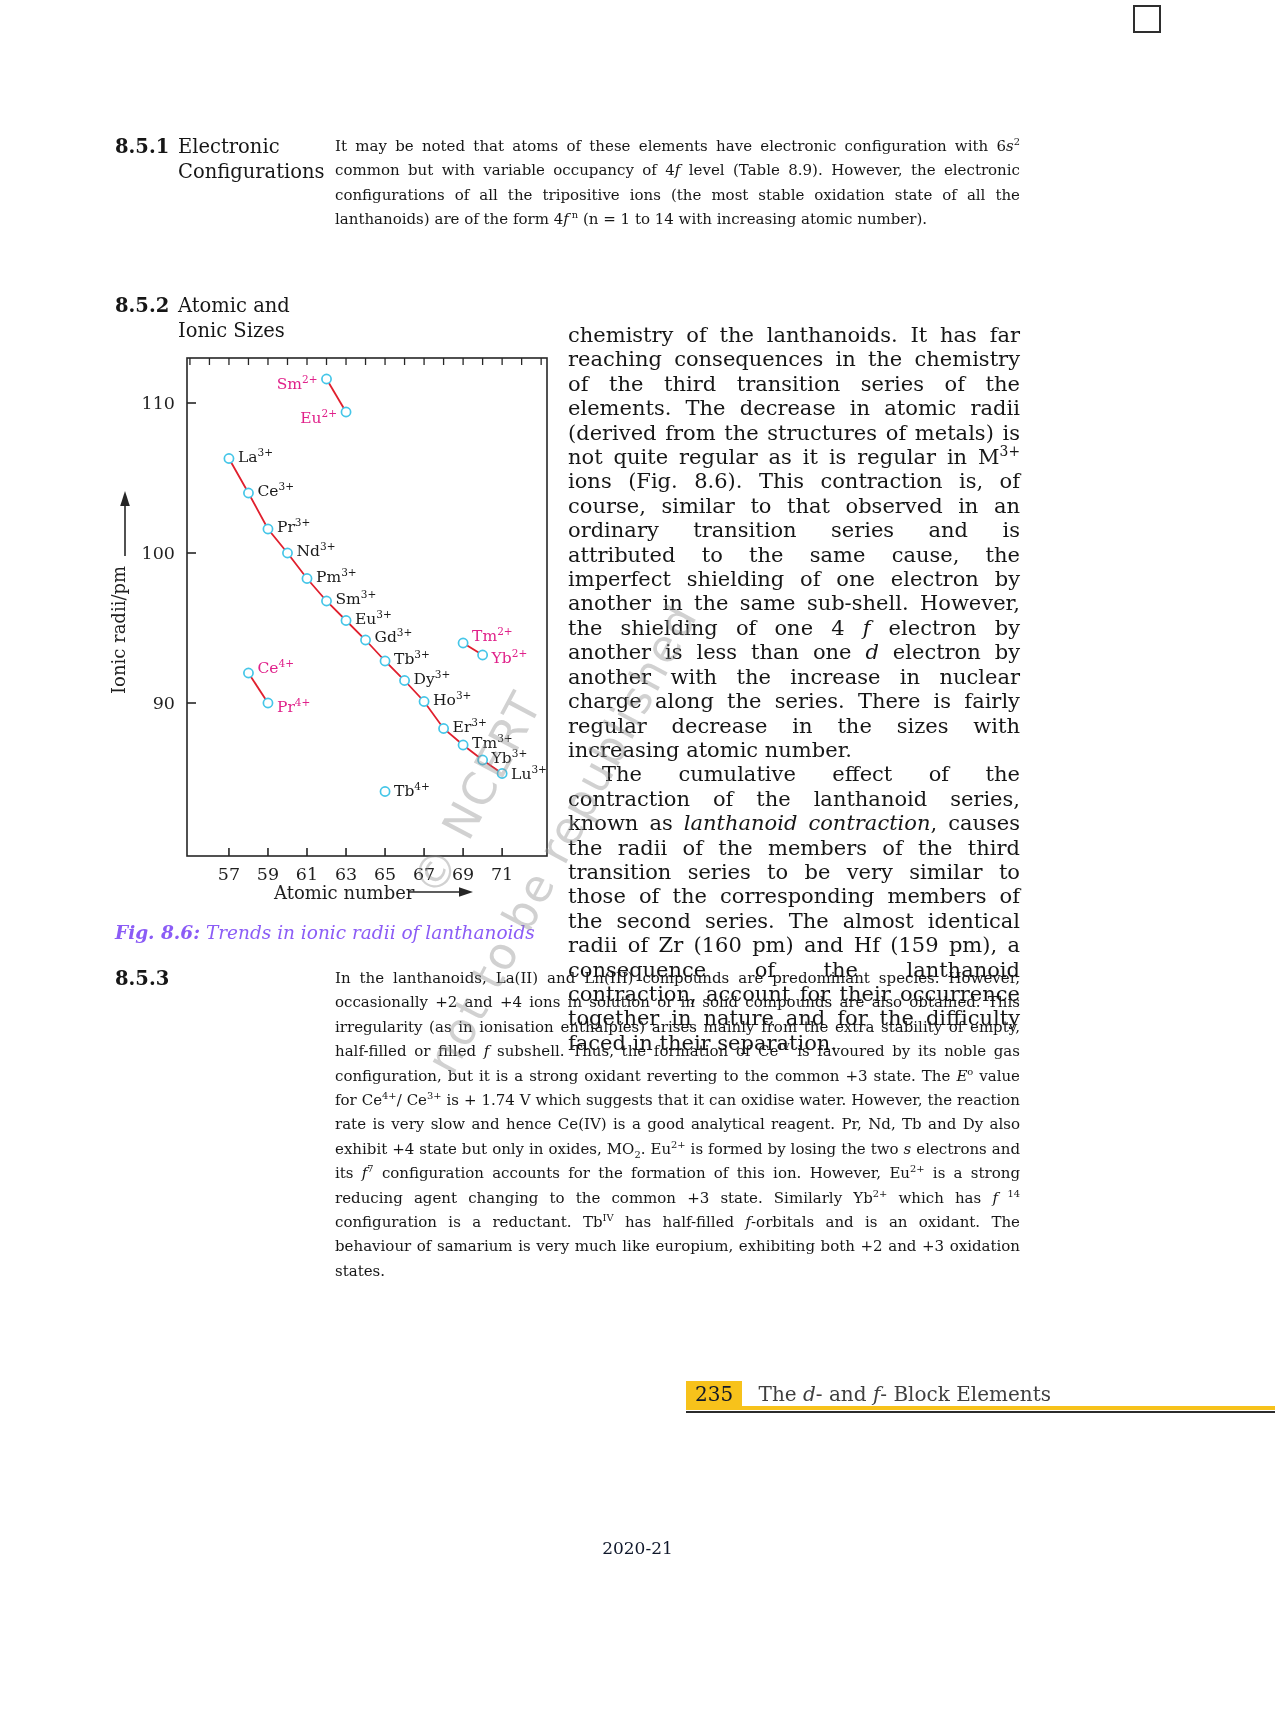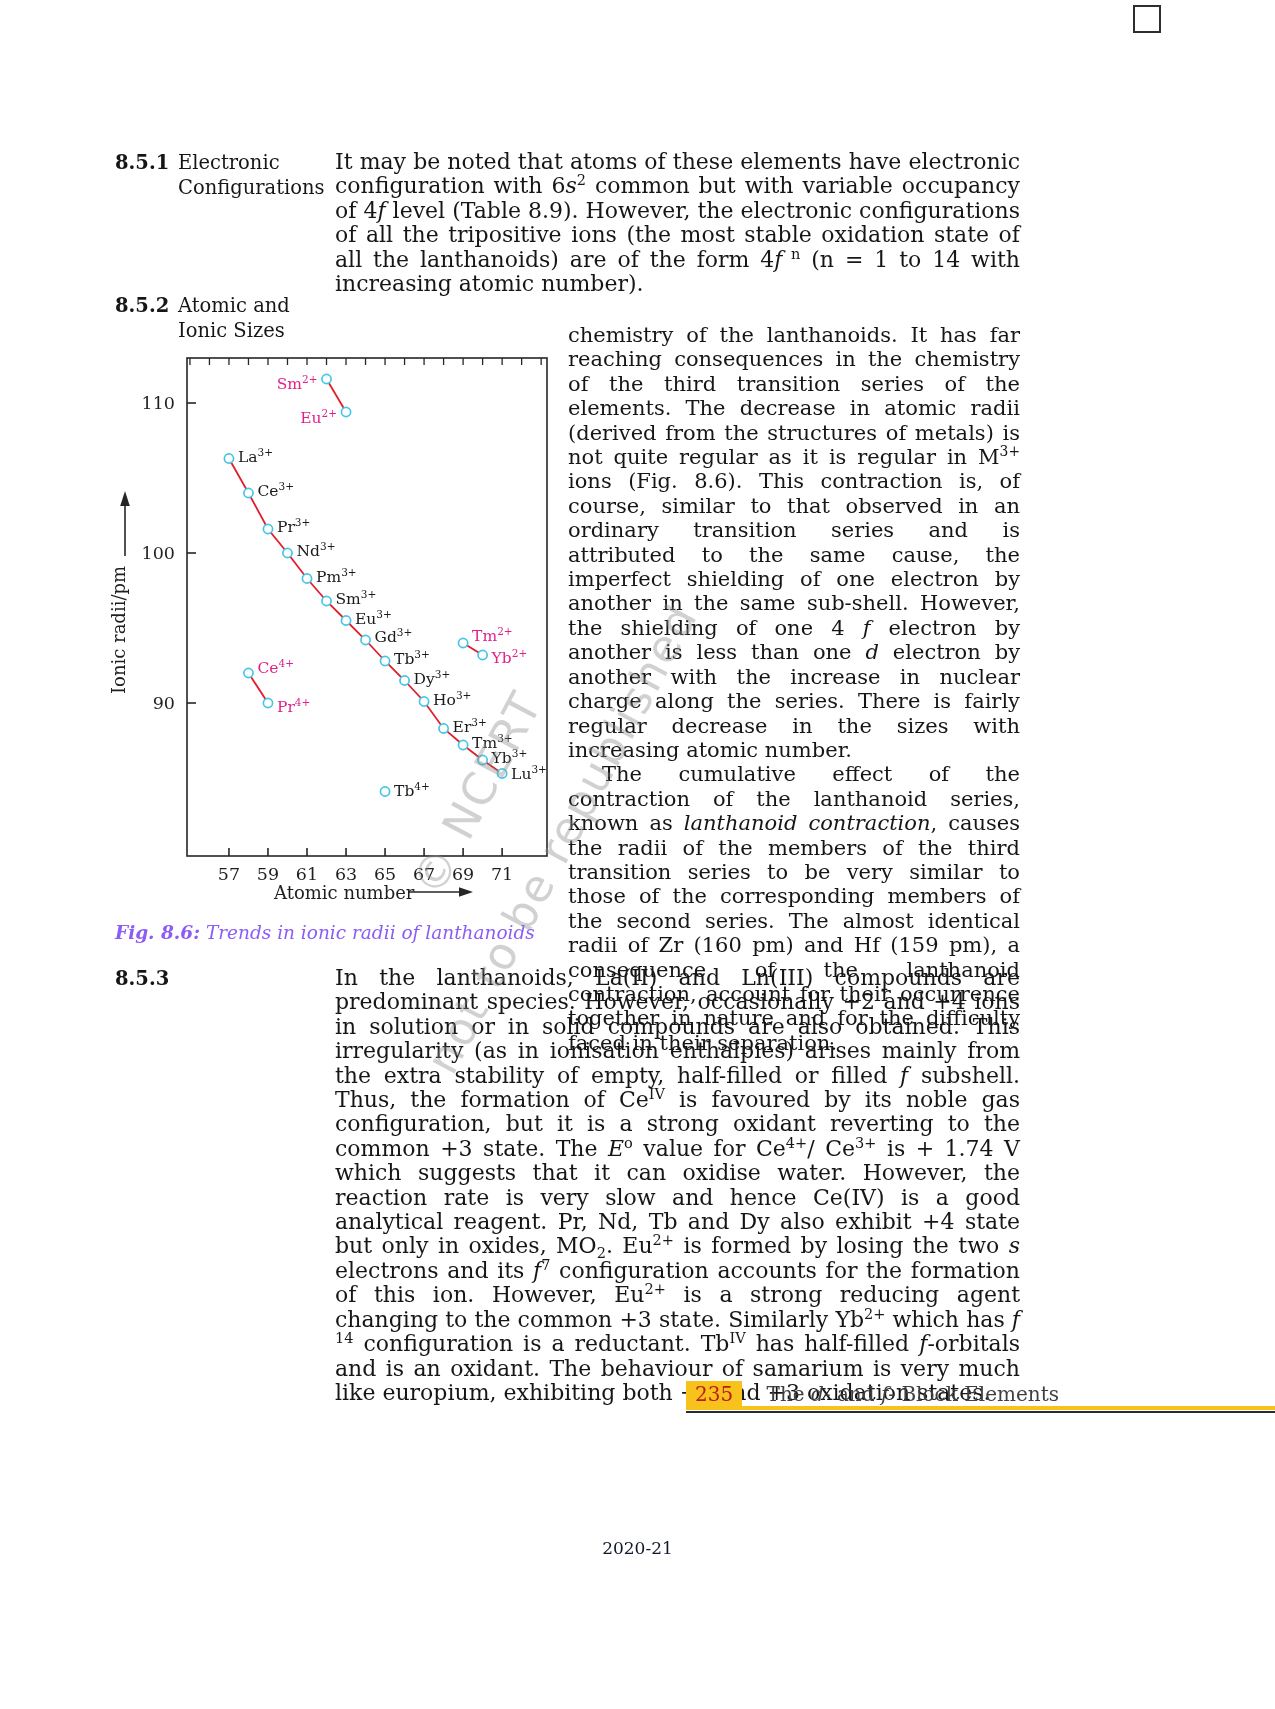--- a/index.html
+++ b/index.html
@@ -5,53 +5,53 @@
   *{box-sizing:border-box;margin:0;padding:0}
   html,body{background:#e9e9e9}
   .page{position:relative;width:1275px;height:1709px;margin:0 auto;background:#ffffff;
         font-family:"DejaVu Serif","Liberation Serif",serif;color:#161616;overflow:hidden}
   .corner-mark{position:absolute;left:1133px;top:5px;width:28px;height:28px;border:2px solid #2e2e2e;background:#fff}
 
   .sec{position:absolute;left:115px;width:905px;display:flex}
   .sec-head{width:220px;flex:none;display:flex}
   .sec-num{width:63px;flex:none;font-weight:bold;font-size:19.5px;line-height:25px}
   .sec-title{font-weight:normal;font-size:19.5px;line-height:25px;width:157px}
-  .sec-body{width:685px;font-size:22px;line-height:24.4px;text-align:justify}
+  .sec-body{width:685px;font-size:15px;line-height:24.4px;text-align:justify}
   .justify-all{text-align-last:justify}
 
   .fig-block{position:absolute;left:107px;top:350px;width:462px}
   .fig-caption{font-size:18.5px;margin-top:10px;margin-left:8px;color:#8b5cf6}
   .col-right{position:absolute;left:568px;top:323px;width:452px;font-size:21px;line-height:24.4px;text-align:justify}
   .colp.indent{text-indent:34px}
 
   sup{font-size:66%;vertical-align:super;line-height:0}
   sub{font-size:66%;vertical-align:sub;line-height:0}
   .teal{color:#009e8e;font-weight:bold}
 
   .watermark{position:absolute;left:250px;top:720px;width:540px;transform:rotate(-62deg);
              text-align:center;font-family:"DejaVu Sans","Liberation Sans",sans-serif;
              font-size:45px;line-height:96px;letter-spacing:2px;color:#8d8d8d;opacity:.4;
              pointer-events:none;z-index:6;white-space:nowrap}
 
   .footer{position:absolute;left:686px;top:1381px;font-size:20px;color:#3f3f3f;z-index:2}
-  .pagenum{display:inline-block;background:#f7c21b;color:#b91c1c;padding:1px 9px 2px;margin-right:18px}
+  .pagenum{display:inline-block;background:#f7c21b;color:#0f172a;padding:1px 9px 2px;margin-right:10px}
   .footer-rule-yellow{position:absolute;left:686px;top:1406px;width:589px;height:4px;background:#f7c21b}
   .footer-rule-black{position:absolute;left:686px;top:1411px;width:589px;height:2px;background:#2b2b2b}
   .year{position:absolute;left:0;top:1538px;width:100%;text-align:center;font-size:17px;color:#0f172a}
 
   #chart-svg text{font-family:"DejaVu Serif","Liberation Serif",serif}
 </style>
 </head>
 <body>
 
 <div class="page">
 
   <div class="corner-mark"></div>
 
-  <section class="sec" style="top:150px">
+  <section class="sec" style="top:134px">
     <div class="sec-head">
       <div class="sec-num">8.5.1</div>
       <div class="sec-title">Electronic<br>Configurations</div>
     </div>
     <div class="sec-body">It may be noted that atoms of these elements have electronic configuration with 6<i>s</i><sup>2</sup> common but with variable occupancy of 4<i>f</i> level (Table 8.9). However, the electronic configurations of all the tripositive ions (the most stable oxidation state of all the lanthanoids) are of the form 4<i>f</i><sup> n</sup> (n = 1 to 14 with increasing atomic number).</div>
   </section>
 
   <section class="sec" style="top:293px">
     <div class="sec-head">
       <div class="sec-num">8.5.2</div>

